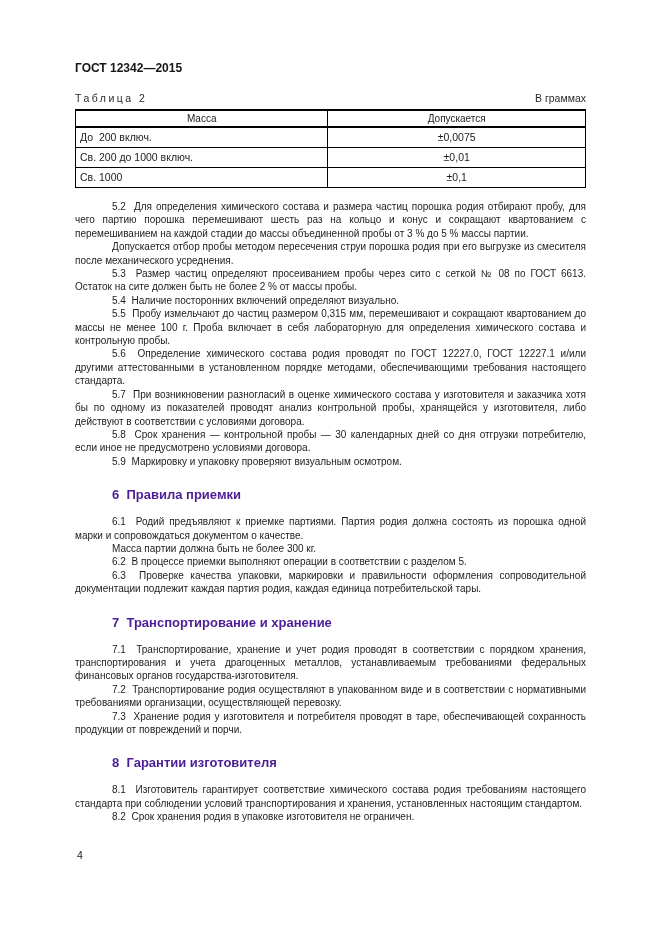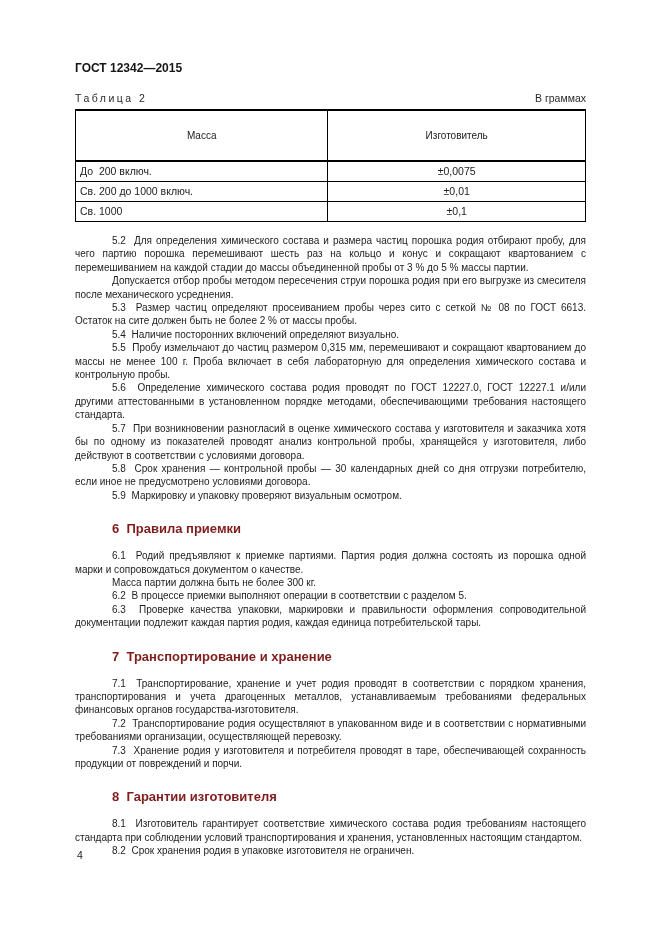--- a/index.html
+++ b/index.html
@@ -37,21 +37,21 @@
   table.tol-table {
     width: 100%;
     border-collapse: collapse;
     table-layout: fixed;
     margin-bottom: 12px;
   }
   table.tol-table th {
     font-size: 10px;
     font-weight: normal;
     text-align: center;
-    padding: 19px 4px;
+    padding: 2px 4px;
     border: 1px solid #000;
     border-top: 2px solid #000;
     border-bottom: 2px solid #000;
     color: #222;
   }
   table.tol-table td {
     font-size: 10.5px;
     border: 1px solid #000;
     padding: 3px 4px 4px 4px;
     white-space: pre-wrap;
@@ -68,21 +68,21 @@
     text-indent: 37px;
     white-space: pre-wrap;
     color: #1c1c1c;
   }
   h2.section-heading {
     margin: 19px 0 13px 0;
     font-size: 13px;
     font-weight: bold;
     text-indent: 37px;
     white-space: pre-wrap;
-    color: #7f1d1d;
+    color: #4c1d95;
   }
   .page-number {
     position: absolute;
     left: 77px;
     top: 849px;
     font-size: 10.5px;
     color: #222;
   }
 </style>
 </head>
@@ -99,21 +99,21 @@
     </div>
 
     <table class="tol-table">
       <colgroup>
         <col style="width:49.5%">
         <col style="width:50.5%">
       </colgroup>
       <thead>
         <tr>
           <th>Масса</th>
-          <th>Изготовитель</th>
+          <th>Допускается</th>
         </tr>
       </thead>
       <tbody>
         <tr>
           <td class="mass-indented">До  200 включ.</td>
           <td class="tol">±0,0075</td>
         </tr>
         <tr>
           <td class="mass-left">Св. 200 до 1000 включ.</td>
           <td class="tol">±0,01</td>

